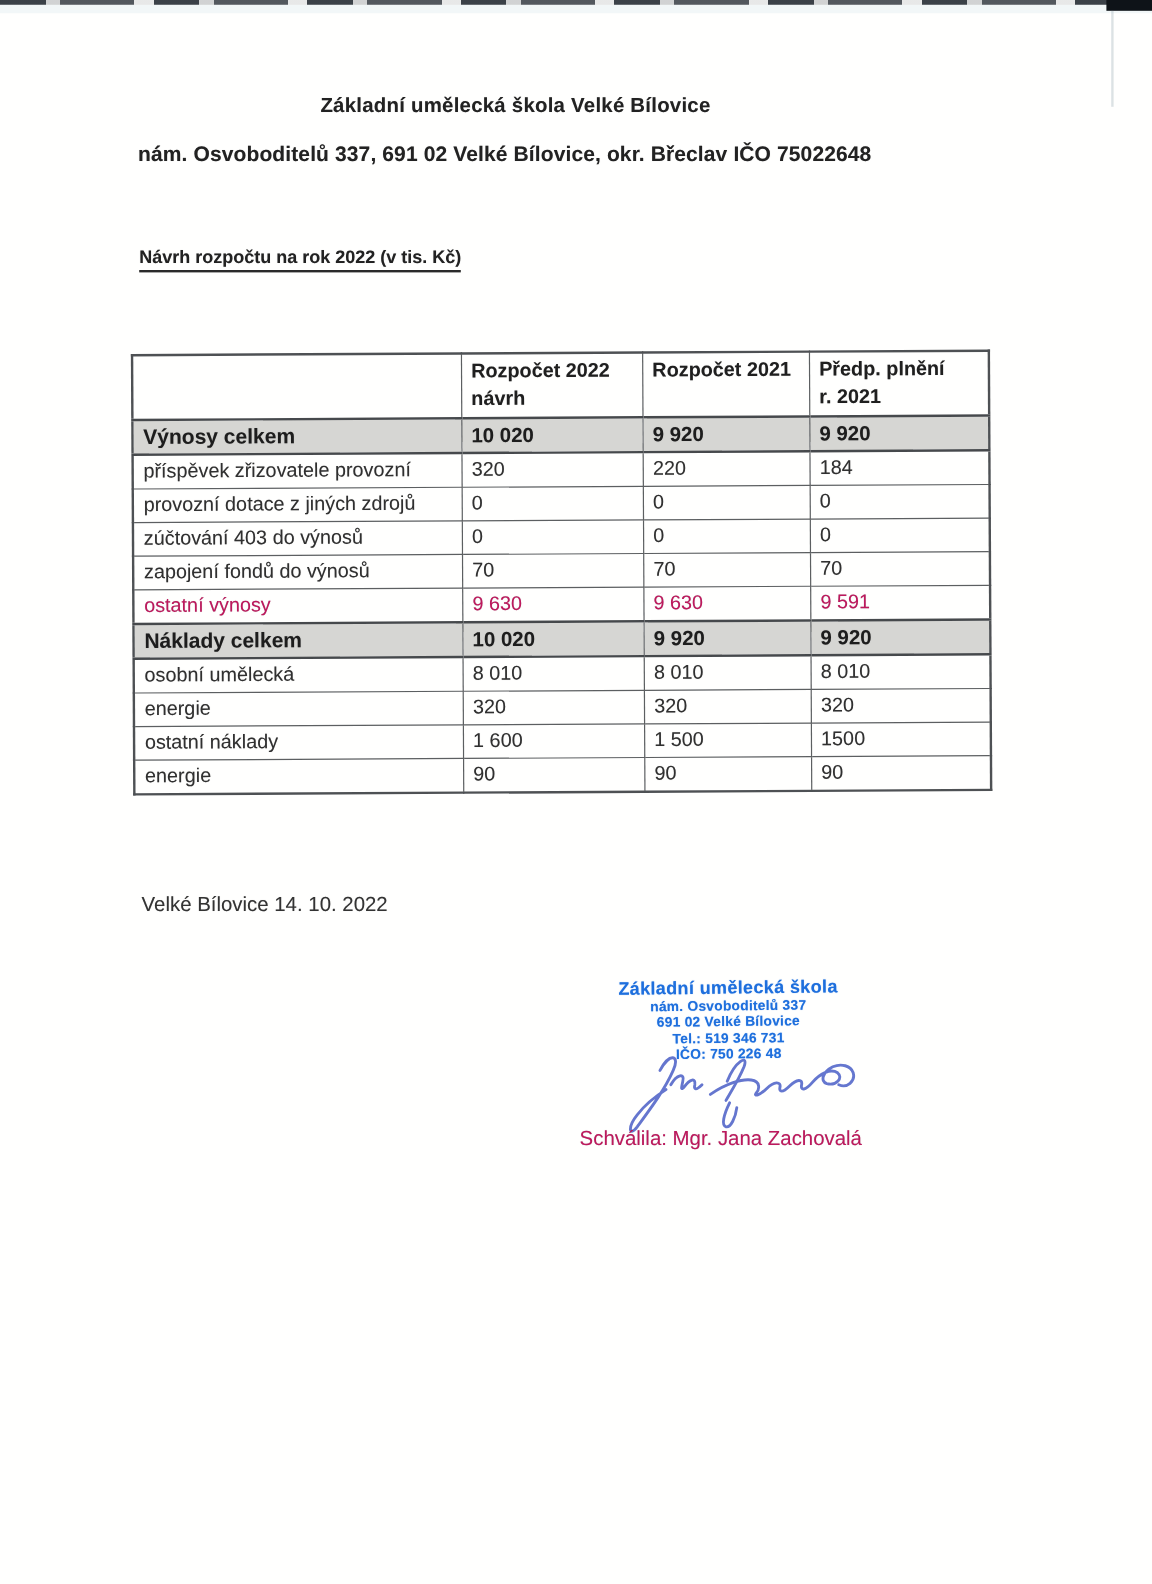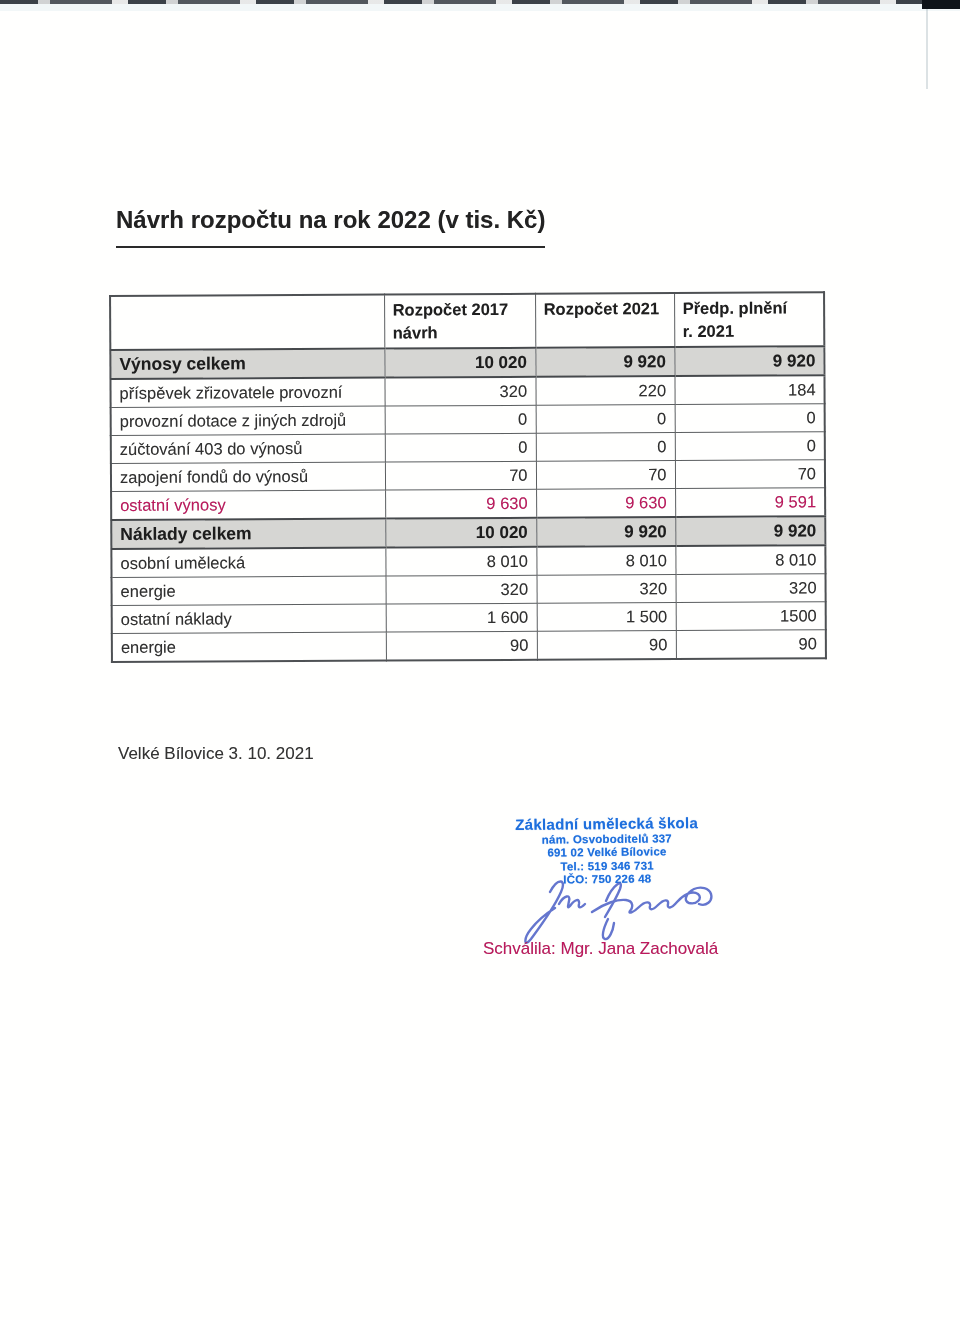--- a/index.html
+++ b/index.html
@@ -28,22 +28,22 @@
     font-size:17px; font-weight:700; color:#222;
     letter-spacing:0.2px;
   }
   .doc-address {
     position:absolute; left:115px; top:118px;
     font-size:17.5px; font-weight:700; color:#222;
     letter-spacing:0.1px;
   }
   .doc-heading {
     position:absolute; left:116px; top:206px;
-    font-size:24px; font-weight:700; color:#222;
-    border-bottom:2.2px solid #2a2a2a; padding-bottom:12px;
+    font-size:15px; font-weight:700; color:#222;
+    border-bottom:2.2px solid #2a2a2a; padding-bottom:2px;
   }
 
   .table-wrap {
     position:absolute; left:110px; top:295px; width:714px;
     transform:rotate(-0.3deg); transform-origin:left center;
   }
   table.budget {
     border-collapse:collapse; width:714px; table-layout:fixed;
     border:2px solid #4e5154;
   }
@@ -53,21 +53,21 @@
     font-size:16.5px;
     overflow:hidden; white-space:nowrap;
   }
   table.budget th {
     height:48px; vertical-align:top; text-align:left;
     font-weight:700; color:#1f1f1f; font-size:16.5px;
     padding-top:3px; line-height:23px;
   }
   table.budget td { height:25px; color:#303030; }
   td.lbl { text-align:left; }
-  td.num { text-align:right; font-size:16px;margin-left:26px; }
+  td.num { text-align:left; font-size:16px;margin-left:26px; }
   tr.total td {
     background:#d6d6d3; font-weight:700; font-size:17px; color:#1d1d1d;
     border-top:2.2px solid #46494c; border-bottom:2.2px solid #46494c;
   }
   tr.total td.lbl { font-size:17.5px; }
   tr.strong td.lbl, tr.strong td.num { font-weight:400; color:#be185d; }
 
   .place-date {
     position:absolute; left:118px; top:744px;
     font-size:17px; color:#333;
@@ -94,35 +94,37 @@
 </head>
 <body>
 
 <div class="page">
 
   <div class="scan-strip"></div>
   <div class="scan-tint"></div>
   <div class="scan-corner"></div>
   <div class="scan-vline"></div>
 
+  <div class="doc-title">Základní umělecká škola Velké Bílovice</div>
+  <div class="doc-address">nám. Osvoboditelů 337, 691 02 Velké Bílovice, okr. Břeclav  IČO 75022648</div>
   <div class="doc-heading">Návrh rozpočtu na rok 2022 (v tis. Kč)</div>
 
   <div class="table-wrap">
     <table class="budget">
       <colgroup>
         <col style="width:274px">
           <col style="width:151px">
           <col style="width:139px">
           <col style="width:150px">
       </colgroup>
       <thead>
         <tr>
           <th></th>
           <th>
-            <div>Rozpočet 2017</div>
+            <div>Rozpočet 2022</div>
             <div>návrh</div>
           </th>
           <th>
             <div>Rozpočet 2021</div>
           </th>
           <th>
             <div>Předp. plnění</div>
             <div>r. 2021</div>
           </th>
         </tr>
@@ -191,21 +193,21 @@
         <tr>
           <td class="lbl">energie</td>
           <td class="num">90</td>
           <td class="num">90</td>
           <td class="num">90</td>
         </tr>
       </tbody>
     </table>
   </div>
 
-  <div class="place-date">Velké Bílovice 3. 10. 2021</div>
+  <div class="place-date">Velké Bílovice 14. 10. 2022</div>
 
   <div class="stamp">
     <div class="s1">Základní umělecká škola</div>
     <div class="s2">nám. Osvoboditelů 337</div>
     <div class="s2">691 02  Velké Bílovice</div>
     <div class="s2">Tel.: 519 346 731</div>
     <div class="s2">IČO: 750 226 48</div>
   </div>
 
   <svg class="signature-svg" width="212" height="82" viewBox="0 0 212 82" fill="none">

